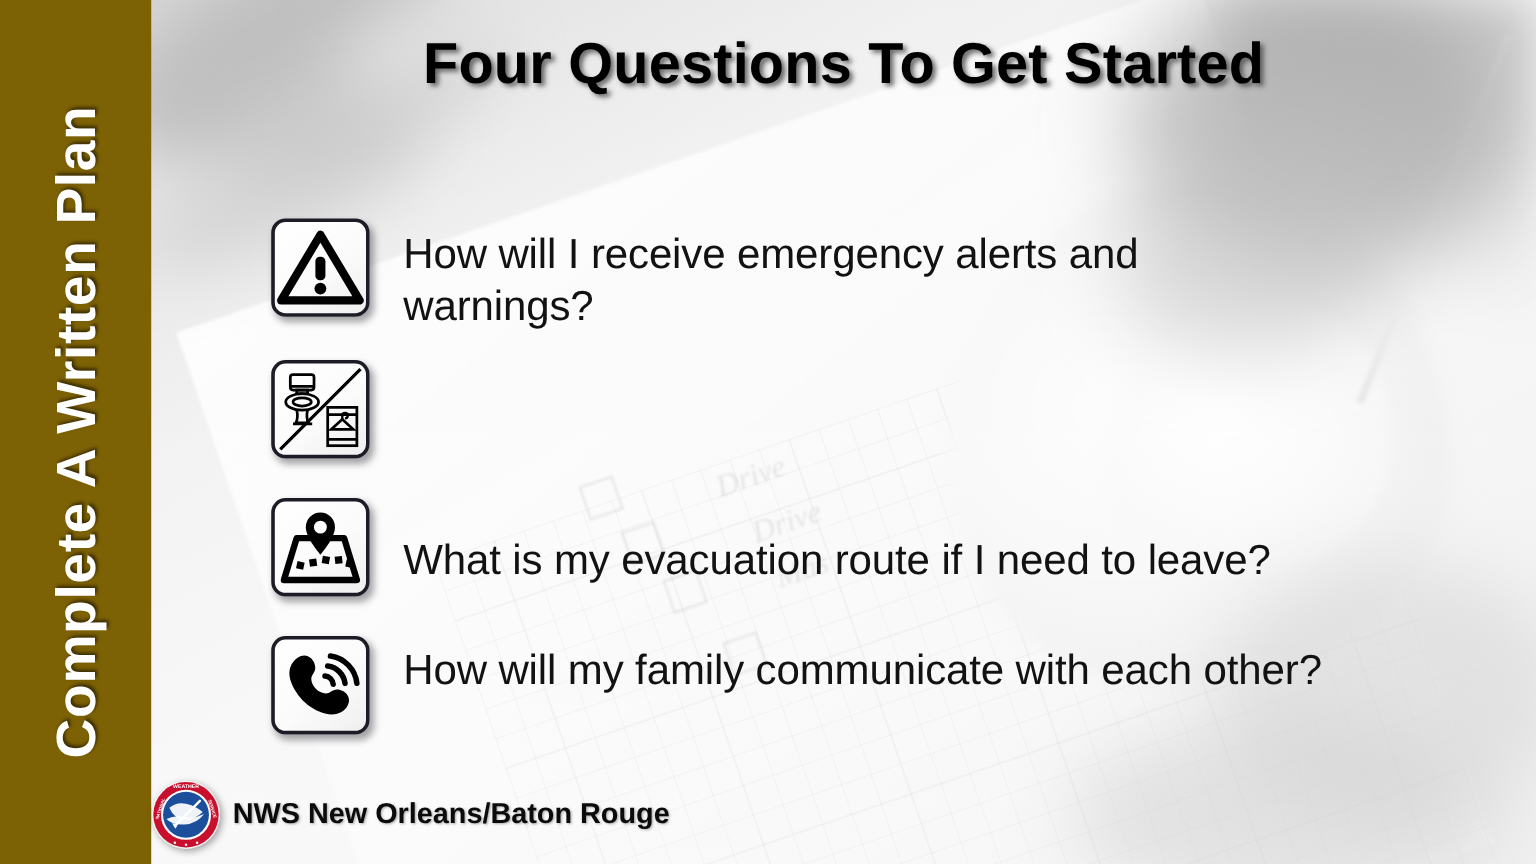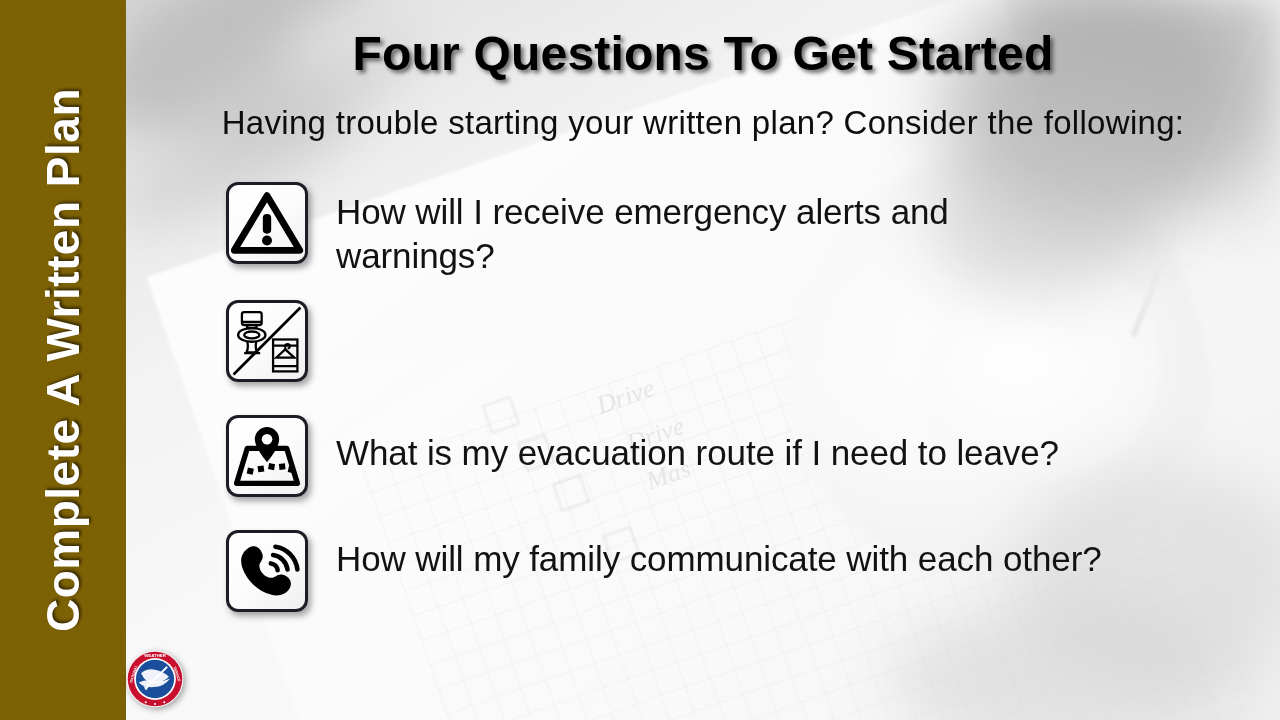--- a/index.html
+++ b/index.html
@@ -228,21 +228,21 @@
     margin-left: 28px;
     font-family: "Liberation Sans", sans-serif;
     font-size: 35px;
     line-height: 1.26;
     color: #121212;
     max-width: 760px;
     letter-spacing: -.1px;
   }
   .q-row.r1 .q-text { margin-top: 8px; max-width: 720px; }
   .q-row.r2 .q-text { margin-top: 22px; }
-  .q-row.r3 .q-text { margin-top: 16px; max-width: 900px; }
+  .q-row.r3 .q-text { margin-top: 30px; max-width: 900px; }
   .q-row.r4 .q-text { margin-top: 7px;  max-width: 790px; }
 
   
   .footer {
     position: absolute;
     left: 126px;
     bottom: 12px;
     display: flex;
     align-items: center;
   }
@@ -297,21 +297,20 @@
   </div>
 
   <div class="sidebar">
     <div class="sidebar-title">Complete A Written Plan</div>
   </div>
 
   <div class="content">
 
     <div class="slide-title">Four Questions To Get Started</div>
 
-    <div class="slide-subtitle">Having trouble starting your written plan? Consider the following:</div>
 
     <div class="questions">
 
       <div class="q-row r1">
         <div class="q-icon">
           <svg viewBox="0 0 100 100" aria-hidden="true">
             <path d="M50 14 L93 86 H7 Z" fill="none" stroke="#000" stroke-width="9" stroke-linejoin="round"></path>
             <path d="M50 30 L85 80 H15 Z" fill="none" stroke="#fff" stroke-width="0"></path>
             <path d="M46 40 h8 l-1.6 22 h-4.8 Z" fill="#000"></path>
             <rect x="44.5" y="38" width="11" height="26" rx="5" fill="#000"></rect>
@@ -400,15 +399,16 @@
           <text x="15" y="42" text-anchor="middle" transform="rotate(-72 15 42)">NATIONAL</text>
           <text x="86" y="42" text-anchor="middle" transform="rotate(72 86 42)">SERVICE</text>
         </g>
         <g fill="#ffffff">
           <circle cx="34" cy="90" r="1.8"></circle>
           <circle cx="50" cy="93" r="1.8"></circle>
           <circle cx="66" cy="90" r="1.8"></circle>
         </g>
       </svg>
     </div>
+    <div class="footer-text">NWS New Orleans/Baton Rouge</div>
   </div>
 
 </div>
 
 </body></html>

